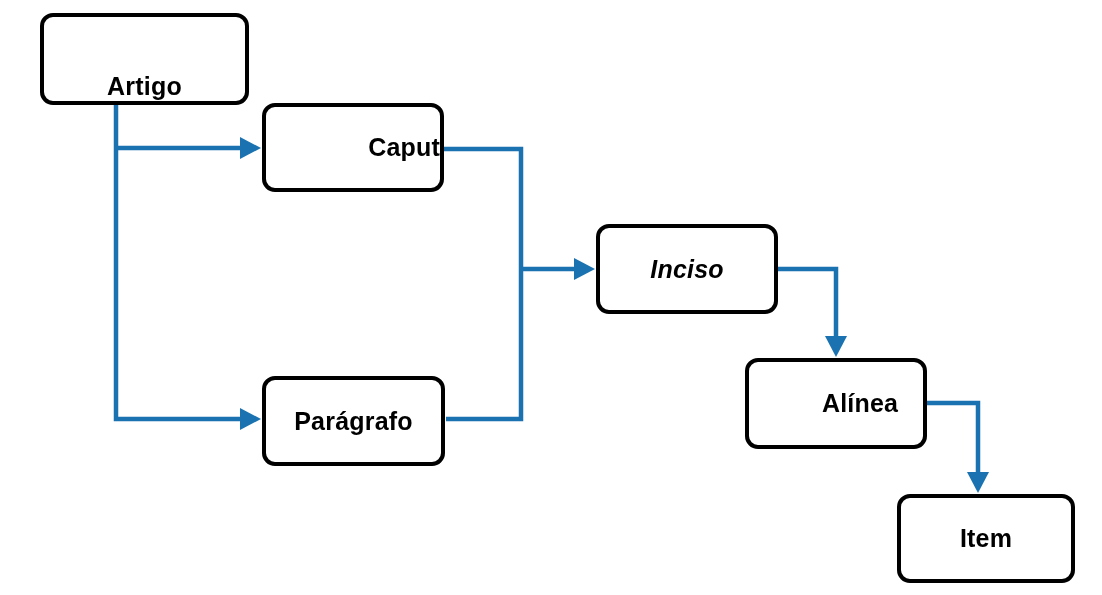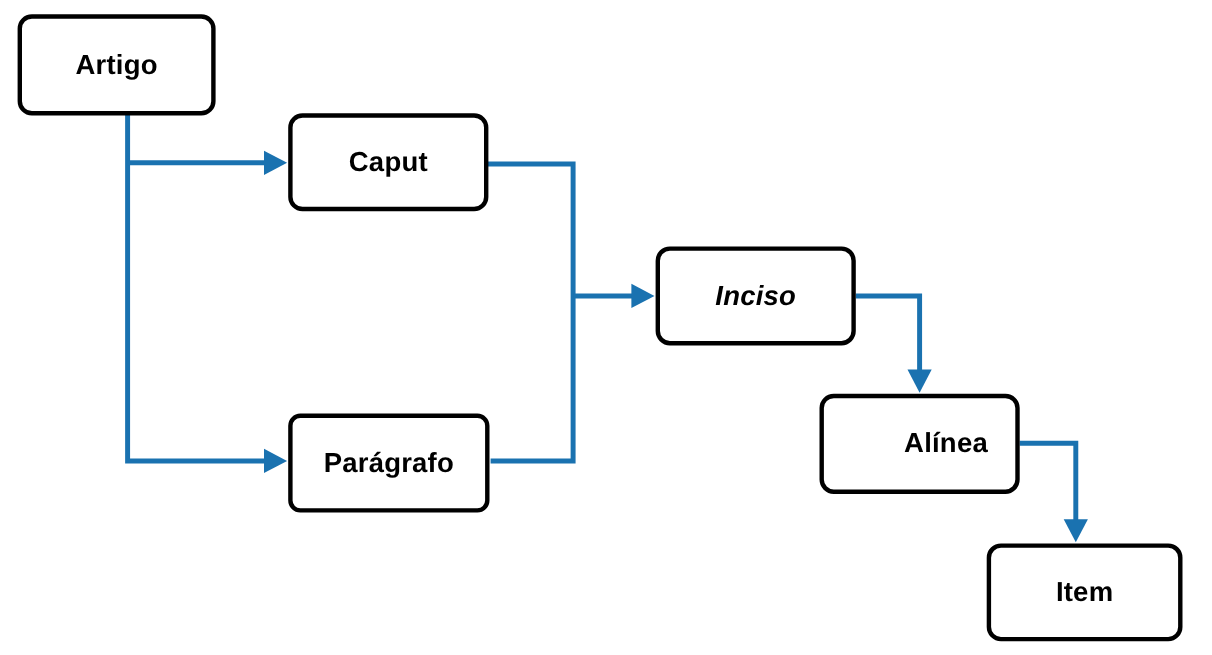--- a/index.html
+++ b/index.html
@@ -63,29 +63,29 @@
     <path class="edge-line" d="M521,269 L580,269" stroke="#1a72b0"></path>
     <polygon class="edge-arrow" points="595,269 574,258 574,280" fill="#1a72b0"></polygon>
 
     <path class="edge-line" d="M778,269 L836,269 L836,342" stroke="#1a72b0"></path>
     <polygon class="edge-arrow" points="836,357 825,336 847,336" fill="#1a72b0"></polygon>
 
     <path class="edge-line" d="M927,403 L978,403 L978,478" stroke="#1a72b0"></path>
     <polygon class="edge-arrow" points="978,493 967,472 989,472" fill="#1a72b0"></polygon>
   </svg>
 
-  <div class="node" style="left:16px;  top:13px;  width:180px; height:92px;">
+  <div class="node" style="left:40px;  top:13px;  width:209px; height:92px;align-items:flex-end;">
     <span>Artigo</span>
   </div>
 
-  <div class="node" style="left:262px; top:103px; width:182px; height:89px;">
+  <div class="node" style="left:262px; top:103px; width:182px; height:89px;justify-content:flex-end;">
     <span>Caput</span>
   </div>
 
-  <div class="node" style="left:262px; top:376px; width:183px; height:90px;border-radius:11px;">
+  <div class="node" style="left:262px; top:376px; width:183px; height:90px;">
     <span>Parágrafo</span>
   </div>
 
   <div class="node" style="left:596px; top:224px; width:182px; height:90px;font-style:italic;">
     <span>Inciso</span>
   </div>
 
   <div class="node" style="left:745px; top:358px; width:182px; height:91px;padding-left:48px;">
     <span>Alínea</span>
   </div>

